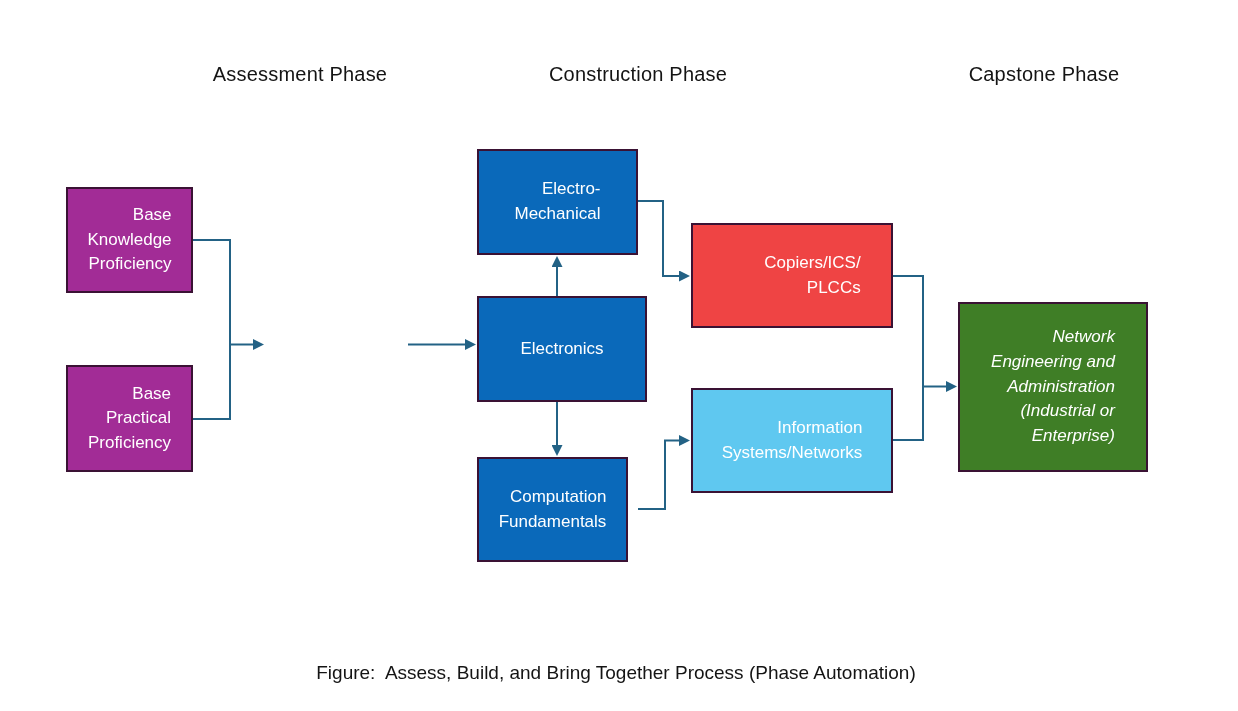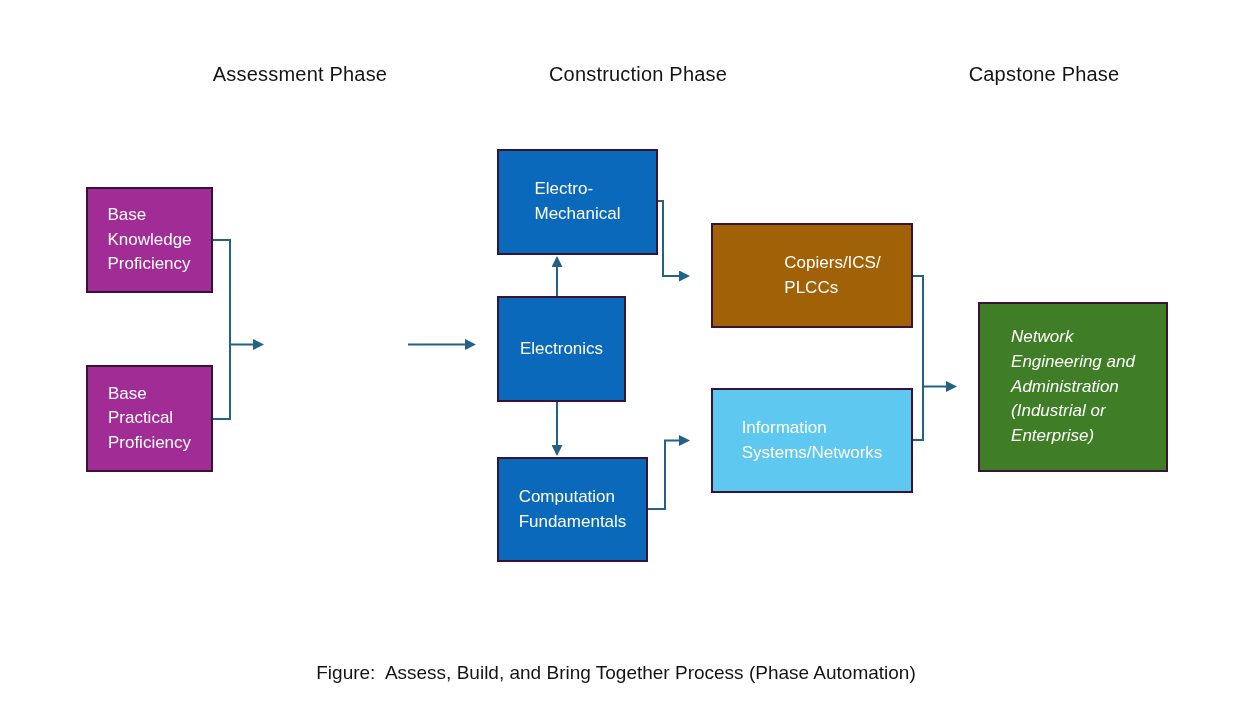--- a/index.html
+++ b/index.html
@@ -28,32 +28,31 @@
   #phase-construction { left: 488px; text-align: center; }
   #phase-capstone     { left: 894px; }
 
   .flow-node {
     position: absolute;
     box-sizing: border-box;
     border: 2.5px solid #3a1234;
     display: flex;
     align-items: center;
     justify-content: center;
-    text-align: left;
+    text-align: right;
     color: #ffffff;
     font-size: 17px;
     line-height: 1.45;
     white-space: pre-line;
-    margin-left: 20px;
   }
   #node-base-knowledge { left: 66px;  top: 187px; width: 127px; height: 106px; }
   #node-base-practical { left: 66px;  top: 365px; width: 127px; height: 107px; }
   #node-qualification  { left: 265px; top: 292px; width: 143px; height: 105px; }
   #node-electro-mech   { left: 477px; top: 149px; width: 161px; height: 106px; }
-  #node-electronics    { left: 477px; top: 296px; width: 129px; height: 106px; }
+  #node-electronics    { left: 477px; top: 296px; width: 170px; height: 106px; }
   #node-computation    { left: 477px; top: 457px; width: 151px; height: 105px; }
   #node-copiers        { left: 691px; top: 223px; width: 202px; height: 105px; }
   #node-info-systems   { left: 691px; top: 388px; width: 202px; height: 105px; }
   #node-network-eng    { left: 958px; top: 302px; width: 190px; height: 170px; font-style: italic; }
 
   #connector-svg {
     position: absolute;
     left: 0;
     top: 0;
     width: 1238px;
@@ -118,21 +117,21 @@
 
 
   <div class="flow-node" id="node-electro-mech" style="background-color: rgb(10, 105, 186);">Electro-
 Mechanical</div>
 
   <div class="flow-node" id="node-electronics" style="background-color: rgb(10, 105, 186);">Electronics</div>
 
   <div class="flow-node" id="node-computation" style="background-color: rgb(10, 105, 186);">Computation
 Fundamentals</div>
 
-  <div class="flow-node" id="node-copiers" style="background-color: #a16207; padding-left: 41px;">Copiers/ICS/
+  <div class="flow-node" id="node-copiers" style="background-color: #ef4444; padding-left: 41px;">Copiers/ICS/
 PLCCs</div>
 
   <div class="flow-node" id="node-info-systems" style="background-color: rgb(95, 200, 240);">Information
 Systems/Networks</div>
 
   <div class="flow-node" id="node-network-eng" style="background-color: rgb(63, 126, 38);">Network
 Engineering and
 Administration
 (Industrial or
 Enterprise)</div>

